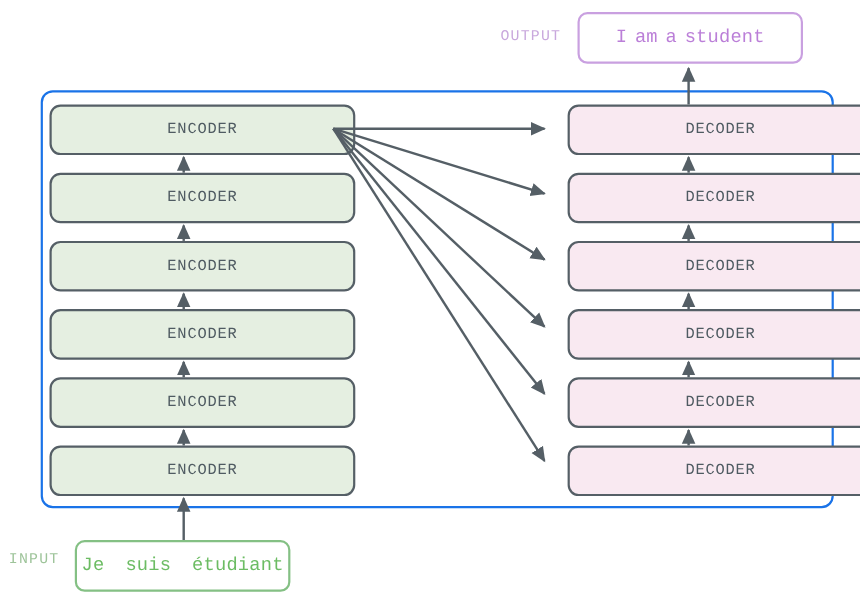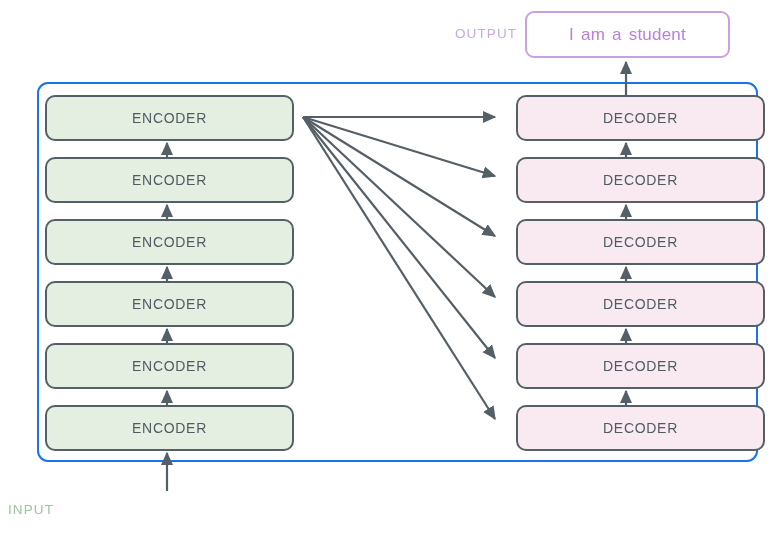--- a/index.html
+++ b/index.html
@@ -10,20 +10,21 @@
   }
   body {
     font-family: "Liberation Sans", sans-serif;
   }
   #canvas {
     position: relative;
     width: 782px;
     height: 554px;
     background: #ffffff;
     overflow: hidden;
+    font-family: Liberation Mono, monospace;
   }
 
   
   .io-box {
     position: absolute;
     box-sizing: border-box;
     border-radius: 9px;
     background: #ffffff;
     display: flex;
     align-items: center;
@@ -86,21 +87,21 @@
     box-sizing: border-box;
     border: 2.5px solid #1a73e8;
     border-radius: 11px;
     background: transparent;
   }
 
   
   .block {
     position: absolute;
     box-sizing: border-box;
-    width: 249px;
+    width: 278px;
     height: 46px;
     border: 2.5px solid #555f66;
     border-radius: 10px;
     display: flex;
     align-items: center;
     justify-content: center;
     font-size: 14px;
     letter-spacing: 0.7px;
     color: #4f5b62;
   }
@@ -172,20 +173,27 @@
   <div class="block decoder" style="top:281px">
       <span>DECODER</span>
     </div>
   <div class="block decoder" style="top:343px">
       <span>DECODER</span>
     </div>
   <div class="block decoder" style="top:405px">
       <span>DECODER</span>
     </div>
 
+  <div class="io-box" id="input-box">
+    <div class="io-tokens">
+      <span class="io-token">Je</span>
+      <span class="io-token">suis</span>
+      <span class="io-token">étudiant</span>
+    </div>
+  </div>
 
   <div class="side-label" id="input-label">INPUT</div>
 
   <svg id="arrow-layer" viewBox="0 0 782 554">
     <defs>
       <marker id="ah" markerWidth="7" markerHeight="7" refX="5.6" refY="3" orient="auto" markerUnits="strokeWidth">
         <path d="M0,0.2 L6.2,3 L0,5.8 z" fill="#555f66"></path>
       </marker>
     </defs>
 

